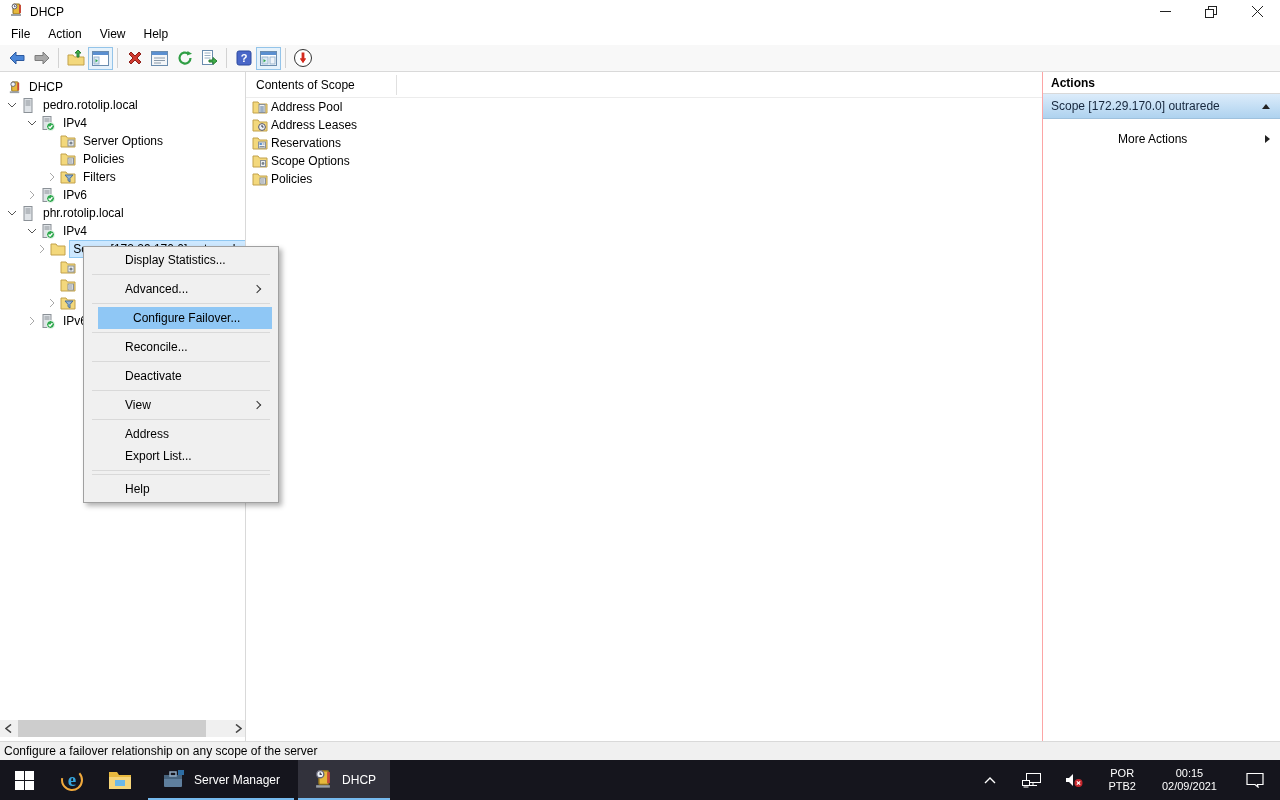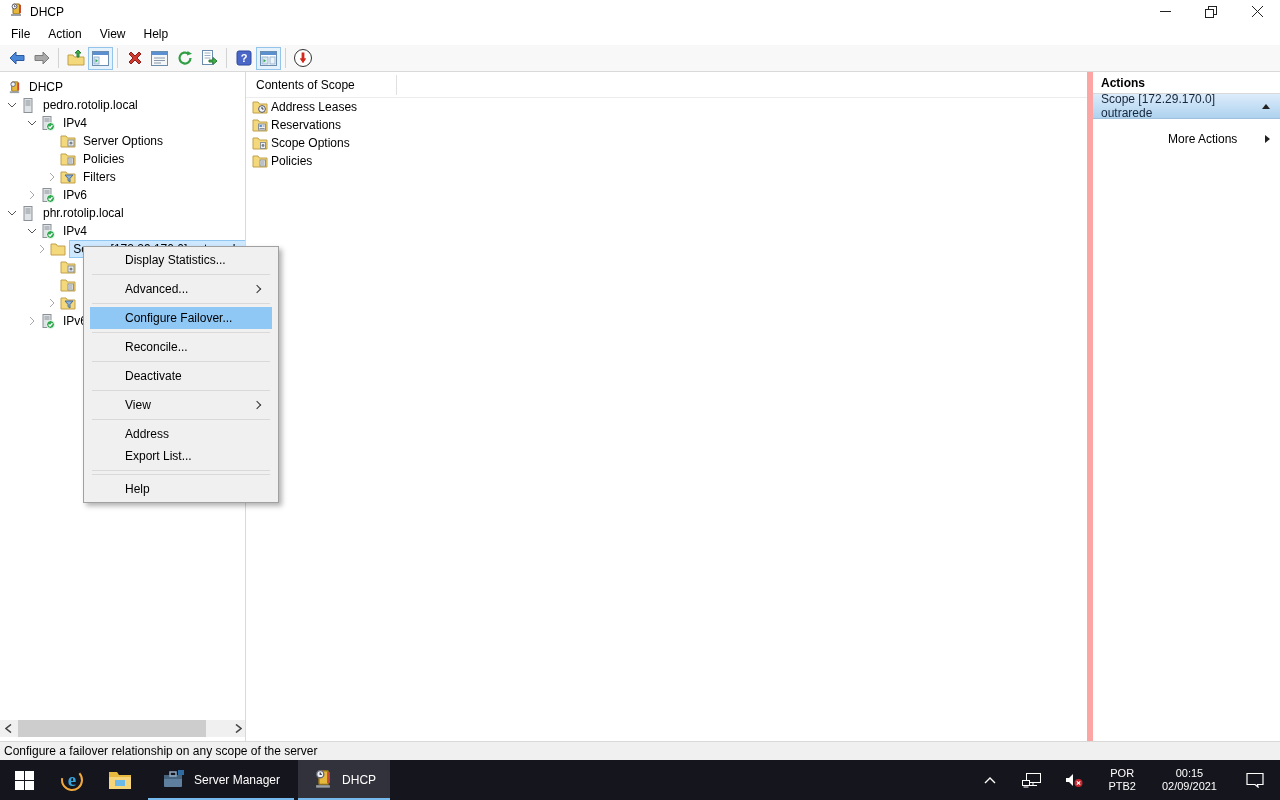--- a/index.html
+++ b/index.html
@@ -24,21 +24,21 @@
   .tbbtn { width:25px; height:23px; display:flex; align-items:center; justify-content:center;
            border:1px solid transparent; }
   .tbbtn.toggled { background:#e6f2fb; border:1px solid #94c4e9; }
   .tbsep { width:1px; height:20px; background:#d2d2d2; margin:0 4px; }
 
   
   .main { position:absolute; top:72px; left:0; width:1280px; height:669px; display:flex; }
   .tree-pane { position:relative; width:246px; border-right:1px solid #d9d9d9; background:#fff;
                padding-top:6px; overflow:hidden; }
   .content-pane { position:relative; flex:1; background:#fff; }
-  .actions-pane { position:relative; width:193px; border-left:6px solid #fca5a5; background:#fff; }
+  .actions-pane { position:relative; width:238px; border-left:1px solid #fca5a5; background:#fff; }
 
   
   .trow { display:flex; align-items:center; height:18px; white-space:nowrap; }
   .sp { display:inline-block; height:1px; }
   .chev { width:16px; height:16px; display:inline-flex; align-items:center; justify-content:center; flex:none; }
   .ticon { width:16px; height:16px; display:inline-flex; align-items:center; justify-content:center;
            margin-right:4px; flex:none; }
   .tlabel { padding:1px 3px; }
   .tlabel.selected { background:#cde8ff; outline:1px solid #90c8f2; }
 
@@ -72,21 +72,21 @@
   .more-actions .grow { flex:1; }
 
   
   .statusbar { position:absolute; top:741px; left:0; width:1280px; height:19px; background:#f0f0f0;
                border-top:1px solid #d9d9d9; display:flex; align-items:center; padding-left:4px; }
 
   
   .ctx { position:absolute; left:83px; top:246px; width:196px; background:#f0f0f0;
          border:1px solid #a0a0a0; box-shadow:3px 3px 5px rgba(0,0,0,.3); padding:2px 6px; z-index:50; }
   .ctx-item { height:22px; display:flex; align-items:center; padding:0 12px 0 35px; }
-  .ctx-item.hl { background:#8fc7f5; }
+  .ctx-item.hl { background:#8fc7f5;margin-left:8px; }
   .ctx-item .grow { flex:1; }
   .ctx-sep { height:1px; background:#d9d9d9; margin:3px 2px; }
   .sub-chev { width:6px; height:6px; border-top:1px solid #333; border-right:1px solid #333;
               transform:rotate(45deg); }
 
   
   .taskbar { position:absolute; top:760px; left:0; width:1280px; height:40px; background:#15151d;
              display:flex; align-items:stretch; color:#fff; }
   .tb-icon-btn { width:48px; display:flex; align-items:center; justify-content:center; }
   .tb-app { display:flex; align-items:center; gap:8px; padding:0 14px; position:relative; margin-left:4px; }
@@ -471,20 +471,32 @@
     <div class="content-pane">
       <div class="list-header">
         <span class="list-header-label">Contents of Scope</span>
         <span class="col-div"></span>
       </div>
 
       <div class="list-item">
         <span class="ticon">
           <svg width="16" height="14" viewBox="0 0 16 14">
               <path d="M1 2 h5 l1.5 2 H15 v9 H1 Z" fill="#f3d87c" stroke="#c2a14a"></path>
+              <rect x="7" y="4.5" width="6" height="8" fill="#eef1f4" stroke="#8b9197"></rect>
+              <line x1="8.2" y1="7" x2="11.8" y2="7" stroke="#4c6f96"></line>
+              <line x1="8.2" y1="9" x2="11.8" y2="9" stroke="#4c6f96"></line>
+              <line x1="8.2" y1="11" x2="11.8" y2="11" stroke="#4c6f96"></line>
+            </svg>
+        </span>
+        <span>Address Pool</span>
+      </div>
+      <div class="list-item">
+        <span class="ticon">
+          <svg width="16" height="14" viewBox="0 0 16 14">
+              <path d="M1 2 h5 l1.5 2 H15 v9 H1 Z" fill="#f3d87c" stroke="#c2a14a"></path>
               <circle cx="10" cy="9" r="3.4" fill="#eef3f8" stroke="#556"></circle>
               <path d="M10 7 v2 h1.6" fill="none" stroke="#334"></path>
             </svg>
         </span>
         <span>Address Leases</span>
       </div>
       <div class="list-item">
         <span class="ticon">
           <svg width="16" height="14" viewBox="0 0 16 14">
               <path d="M1 2 h5 l1.5 2 H15 v9 H1 Z" fill="#f3d87c" stroke="#c2a14a"></path>

